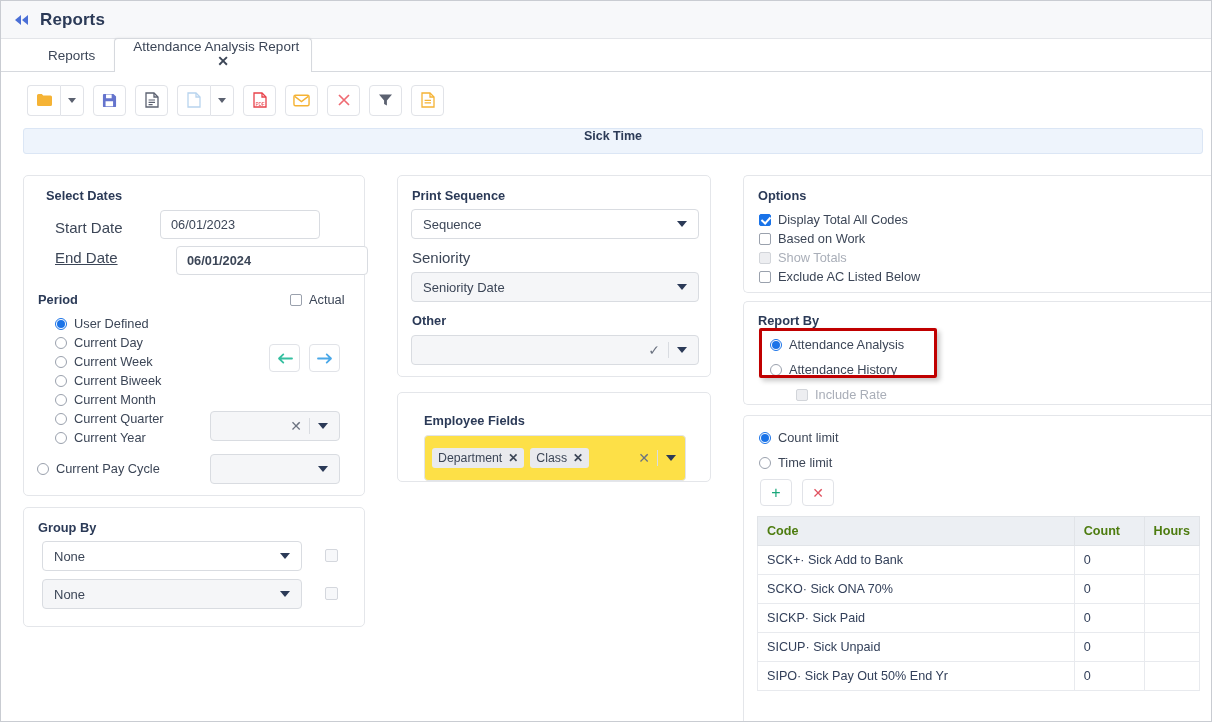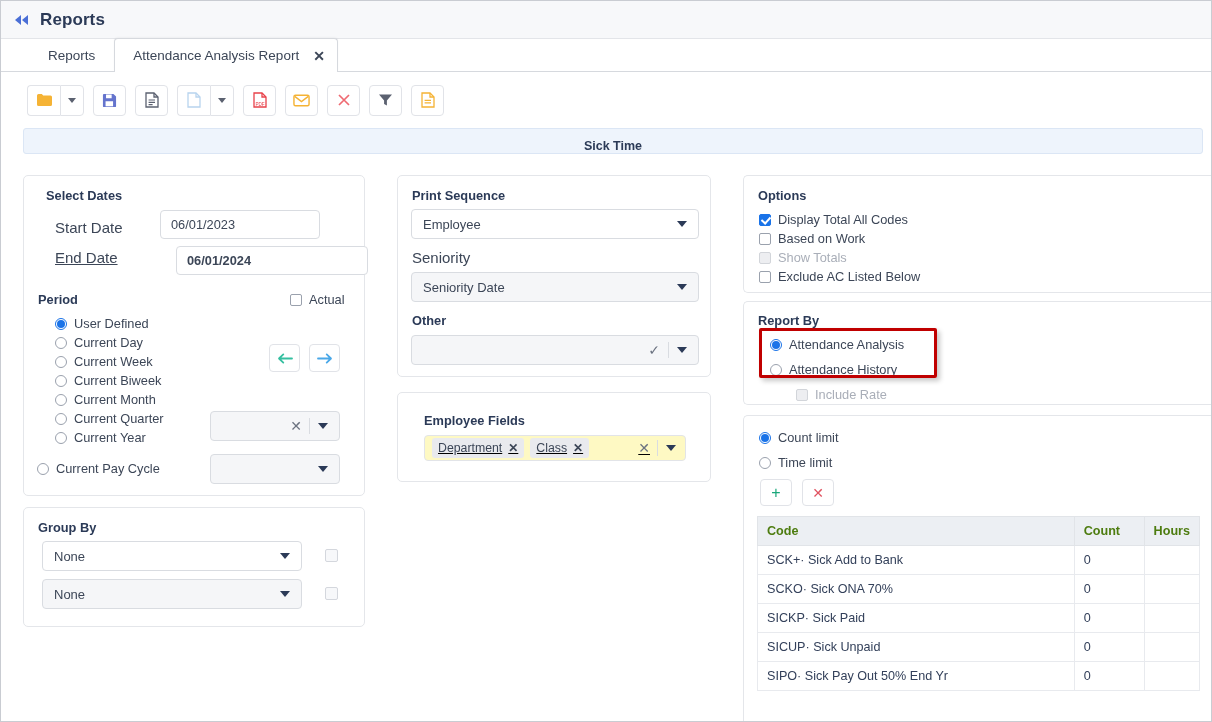--- a/index.html
+++ b/index.html
@@ -69,20 +69,21 @@
   }
   .tab.active {
     background: #ffffff;
     border-color: #d6d9de;
     border-top-left-radius: 4px;
     border-top-right-radius: 4px;
     margin-bottom: -1px;
     height: 34px;
     box-shadow: 0 -1px 2px rgba(0,0,0,.04);
     padding-right: 12px;
+    flex-direction: column;
   }
   .tab .tab-close {
     margin-left: 14px;
     font-size: 14px;
     color: #3c4657;
     font-weight: bold;
     line-height: 1;
     cursor: pointer;
   }
 
@@ -114,21 +115,21 @@
     border-top: 5px solid #5b6170;
   }
 
   
   .banner {
     margin: 0 0 0 22px;
     height: 26px;
     background: #eef4fc;
     border: 1px solid #dbe6f5;
     border-radius: 3px;
-    display: flex; align-items: flex-end; justify-content: center;
+    display: flex; align-items: flex-start; justify-content: center;
     width: 1180px;
     font-size: 12.5px;
     font-weight: bold;
     color: #2b3a57;
   }
 
   
   .cols {
     position: relative;
     margin-top: 16px;
@@ -239,28 +240,27 @@
   .arrbtn {
     width: 31px; height: 28px;
     border: 1px solid #e1e3e8; border-radius: 4px;
     background: #fff;
     display: flex; align-items: center; justify-content: center;
     cursor: pointer;
   }
 
   
   .chipbox {
-    height: 26px;
+    height: 46px;
     border: 1px solid #e2e4e8;
     border-radius: 4px;
-    background: #fef9c3;
+    background: #fde047;
     display: flex; align-items: center;
     padding: 0 6px 0 7px;
     gap: 6px;
-    text-decoration: underline;
   }
   .chip {
     background: #e9eaee;
     border-radius: 3px;
     height: 20px;
     display: flex; align-items: center;
     gap: 6px;
     padding: 0 6px;
     font-size: 12.3px;
     color: #3c4657;
@@ -503,21 +503,21 @@
       <div class="sel disabled" style="position:absolute;left:18px;top:71px;width:260px;">
         <span>None</span>
         <span class="chev"></span>
       </div>
       <span class="sq-cbx" style="position:absolute;left:301px;top:79px;"></span>
     </div>
 
     <div class="panel" style="left:396px; top:5px; width:314px; height:202px;">
       <div class="panel-title" style="position:absolute;left:14px;top:12px;">Print Sequence</div>
       <div class="sel" style="position:absolute;left:13px;top:33px;width:288px;">
-        <span>Employee</span>
+        <span>Sequence</span>
         <span class="chev"></span>
       </div>
 
       <div class="lbl" style="position:absolute;left:14px;top:73px;">Seniority</div>
       <div class="sel disabled" style="position:absolute;left:13px;top:96px;width:288px;">
         <span>Seniority Date</span>
         <span class="chev"></span>
       </div>
 
       <div class="panel-title" style="position:absolute;left:14px;top:137px;">Other</div>

